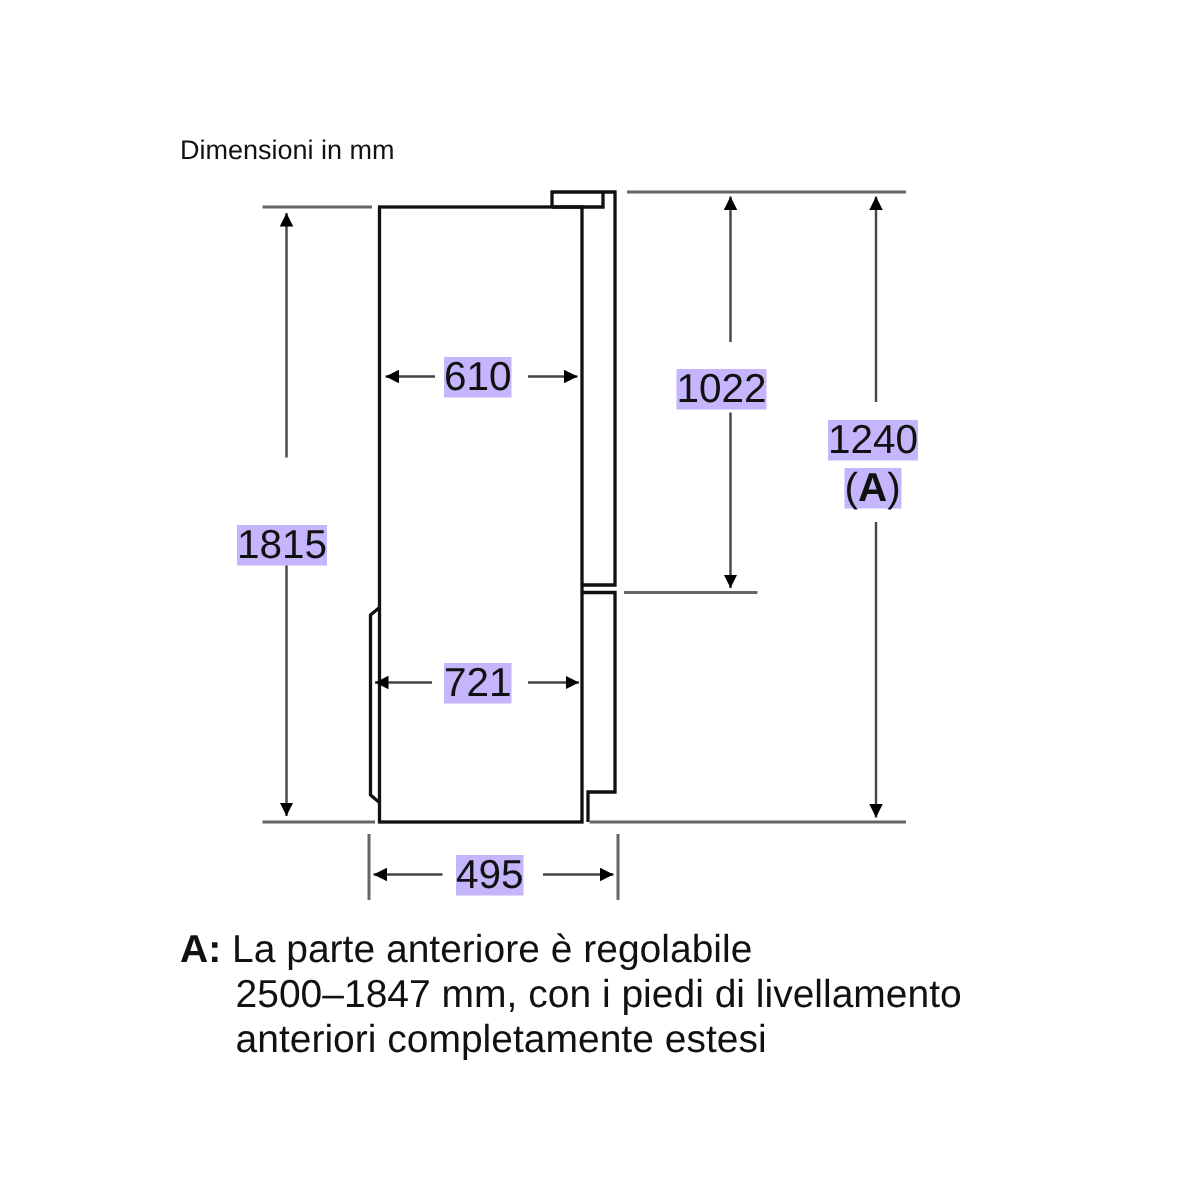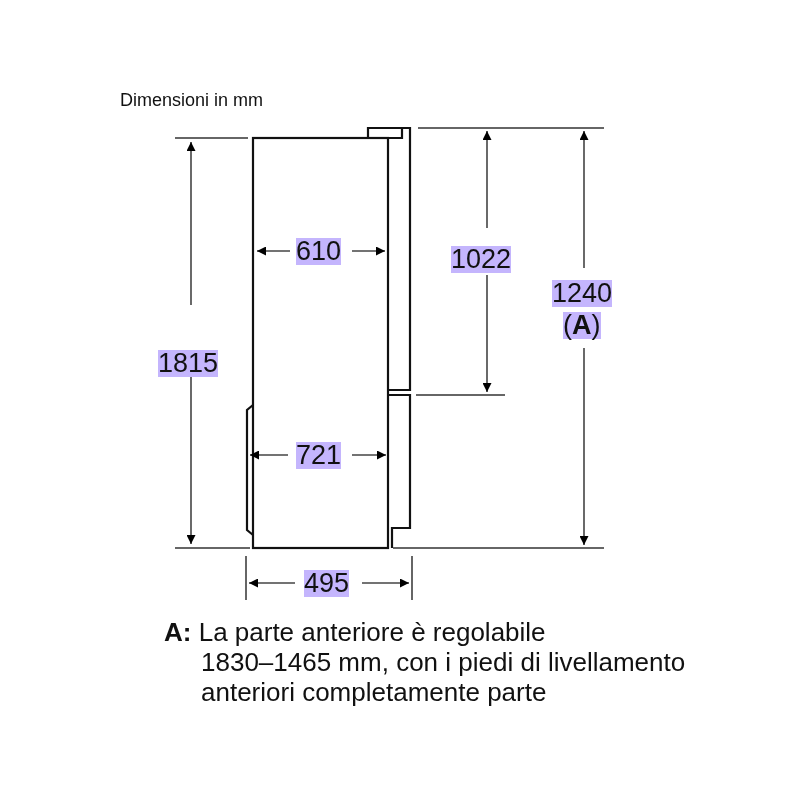--- a/index.html
+++ b/index.html
@@ -3,21 +3,21 @@
 <meta charset="utf-8">
 <style>
   html, body { margin:0; padding:0; background:#ffffff; }
   body { width:800px; height:800px; position:relative; overflow:hidden;
          font-family:"Liberation Sans", sans-serif; color:#111; }
   #diagram { position:absolute; left:0; top:0; width:800px; height:800px; }
   .title { position:absolute; left:120px; top:90px; font-size:18px; }
   .lbl { position:absolute; font-size:27px; background:#c4b5fd; line-height:1; }
   .note { position:absolute; left:120px; top:617px; font-size:26px; line-height:30px; }
   .note .key { font-weight:bold; }
-  .note .line { display:block;margin-left:44px; }
+  .note .line { display:block; }
   .note .indent { padding-left:37px; }
   .bold { font-weight:bold; }
 </style>
 </head>
 <body>
 
 <svg id="diagram" width="800" height="800" viewBox="0 0 800 800">
   <defs>
     <marker id="arr" viewBox="0 0 10 10" refX="10" refY="5" markerWidth="9" markerHeight="9" orient="auto-start-reverse" markerUnits="userSpaceOnUse">
       <path d="M0,0 L10,5 L0,10 z" fill="#000"></path>
@@ -72,15 +72,15 @@
 <div class="lbl" style="left:158px;top:315px;margin-top:35px;">1815</div>
 <div class="lbl" style="left:296px;top:238px;">610</div>
 <div class="lbl" style="left:296px;top:442px;">721</div>
 <div class="lbl" style="left:451px;top:246px;">1022</div>
 <div class="lbl" style="left:552px;top:280px;">1240</div>
 <div class="lbl" style="left:563px;top:312px;">(<span class="bold">A</span>)</div>
 <div class="lbl" style="left:304px;top:570px;">495</div>
 
 <div class="note">
   <span class="line"><span class="key">A:</span> <span>La parte anteriore è regolabile</span></span>
-  <span class="line indent">1830–1465 mm, con i piedi di livellamento</span>
-  <span class="line indent">anteriori completamente parte</span>
+  <span class="line indent">2500–1847 mm, con i piedi di livellamento</span>
+  <span class="line indent">anteriori completamente estesi</span>
 </div>
 
 </body></html>

